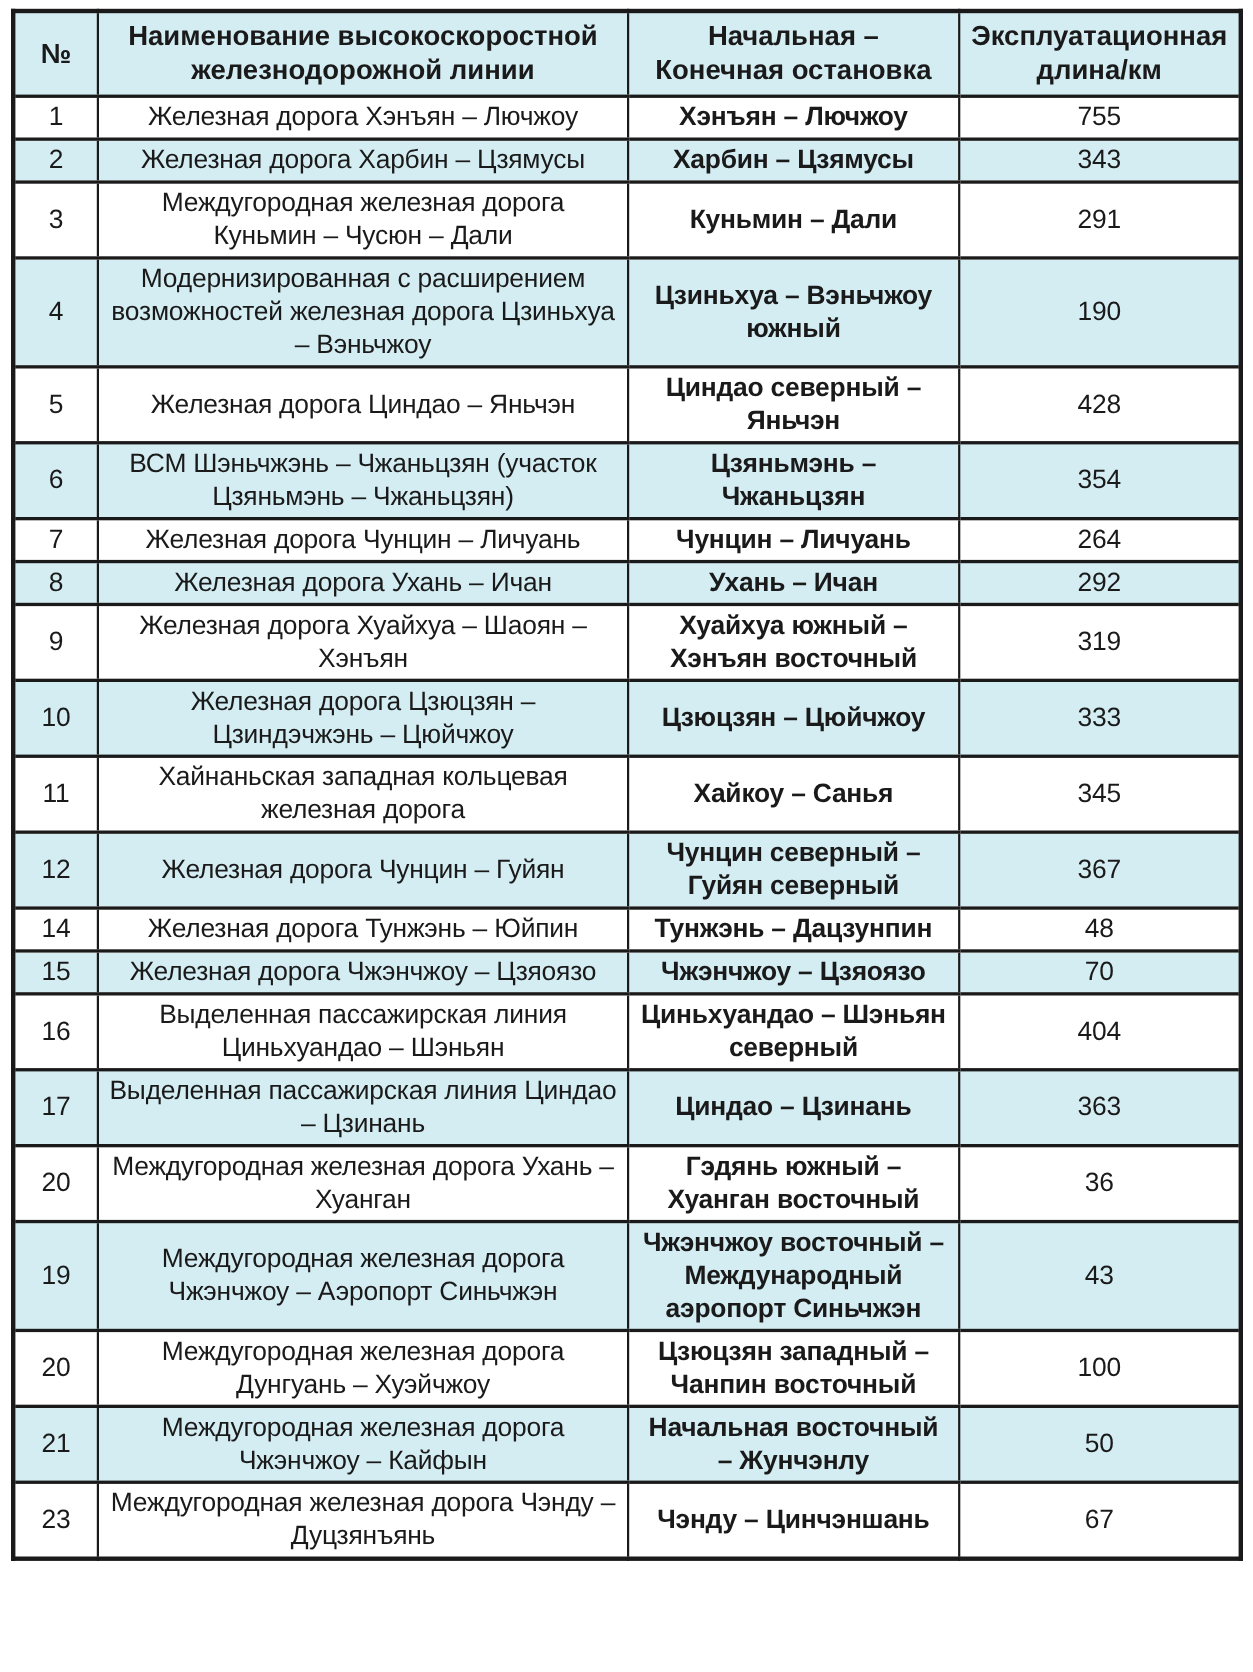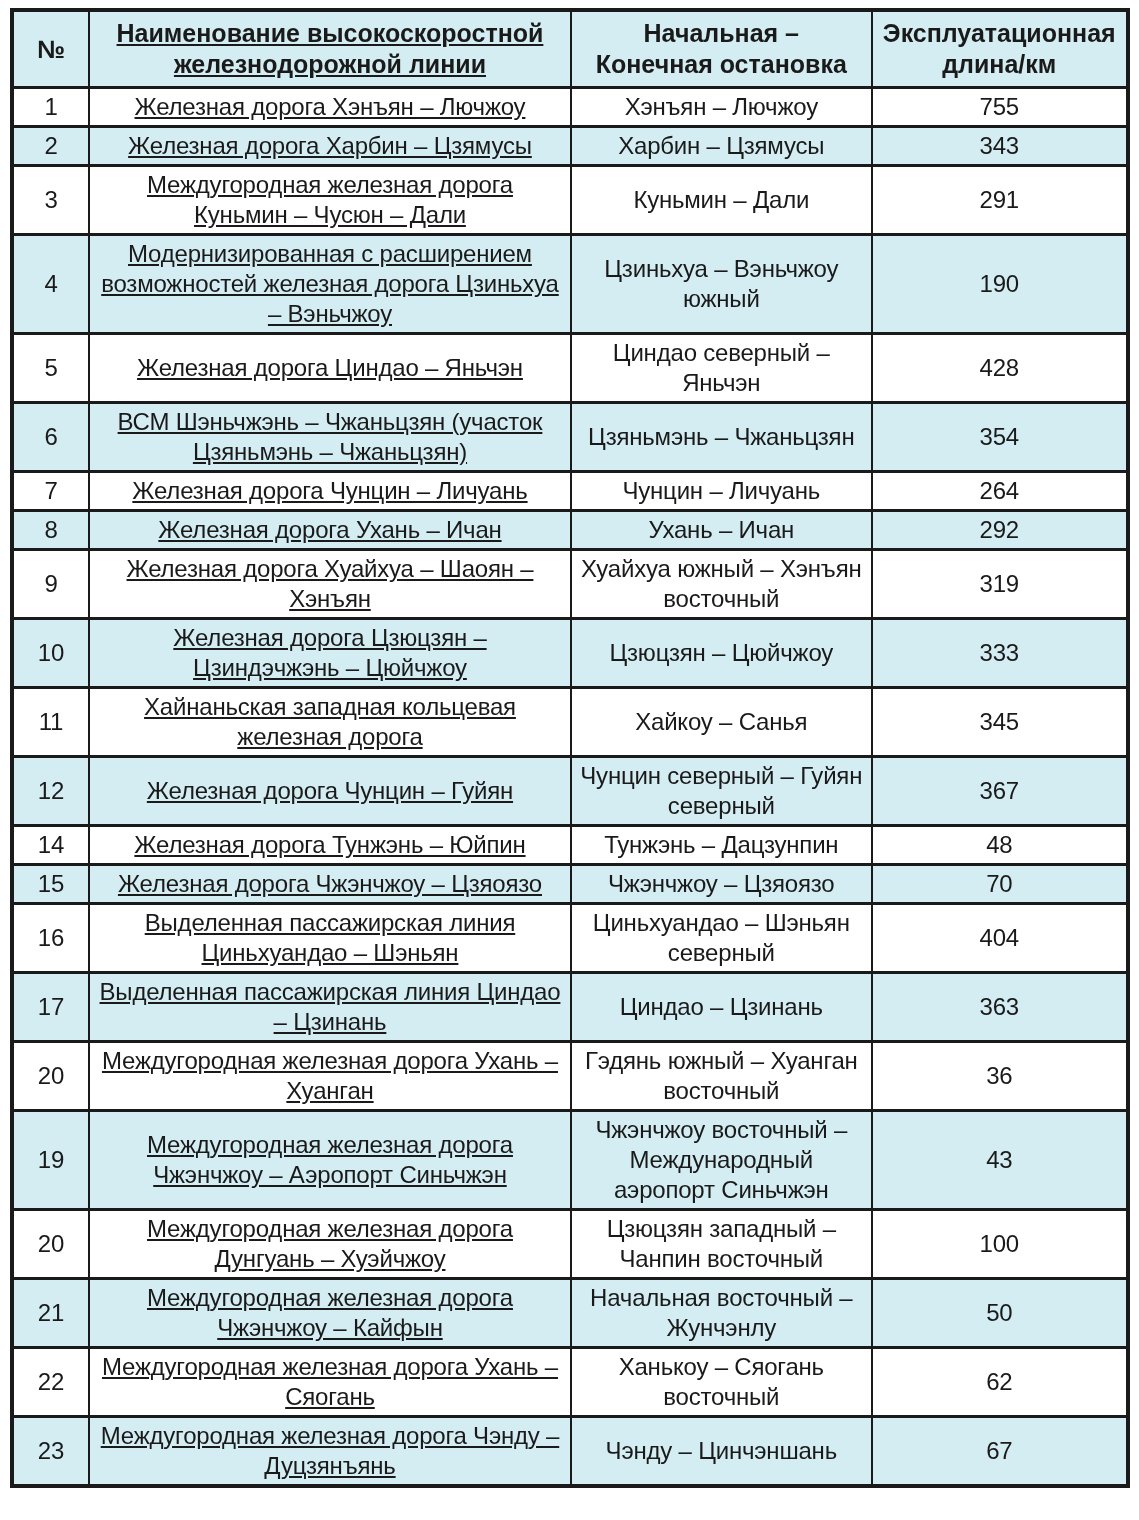--- a/index.html
+++ b/index.html
@@ -48,22 +48,22 @@
     line-height: 30px;
     padding: 3px 8px;
     background: #ffffff;
     letter-spacing: -0.2px;
   }
   
   .rail-table tbody tr:nth-of-type(even) td {
     background: #d4edf3;
   }
   .col-num    { width: 75px;  }
-  .col-name   { width: 470px; text-decoration: underline; }
-  .col-stops  { width: 293px; }
+  .col-name   { width: 470px; }
+  .col-stops  { width: 293px; font-weight: bold; }
   .col-length { width: 250px; }
 </style>
 </head>
 <body>
 
 <div class="page">
   <table class="rail-table">
     <colgroup>
       <col class="col-num">
       <col class="col-name">
@@ -217,26 +217,20 @@
           <td class="col-length">100</td>
         </tr>
 
         <tr>
           <td class="col-num">21</td>
           <td class="col-name">Междугородная железная дорога Чжэнчжоу – Кайфын</td>
           <td class="col-stops">Начальная восточный – Жунчэнлу</td>
           <td class="col-length">50</td>
         </tr>
 
-        <tr>
-          <td class="col-num">22</td>
-          <td class="col-name">Междугородная железная дорога Ухань – Сяогань</td>
-          <td class="col-stops">Ханькоу – Сяогань восточный</td>
-          <td class="col-length">62</td>
-        </tr>
 
         <tr>
           <td class="col-num">23</td>
           <td class="col-name">Междугородная железная дорога Чэнду – Дуцзянъянь</td>
           <td class="col-stops">Чэнду – Цинчэншань</td>
           <td class="col-length">67</td>
         </tr>
       </tbody>
   </table>
 </div>

